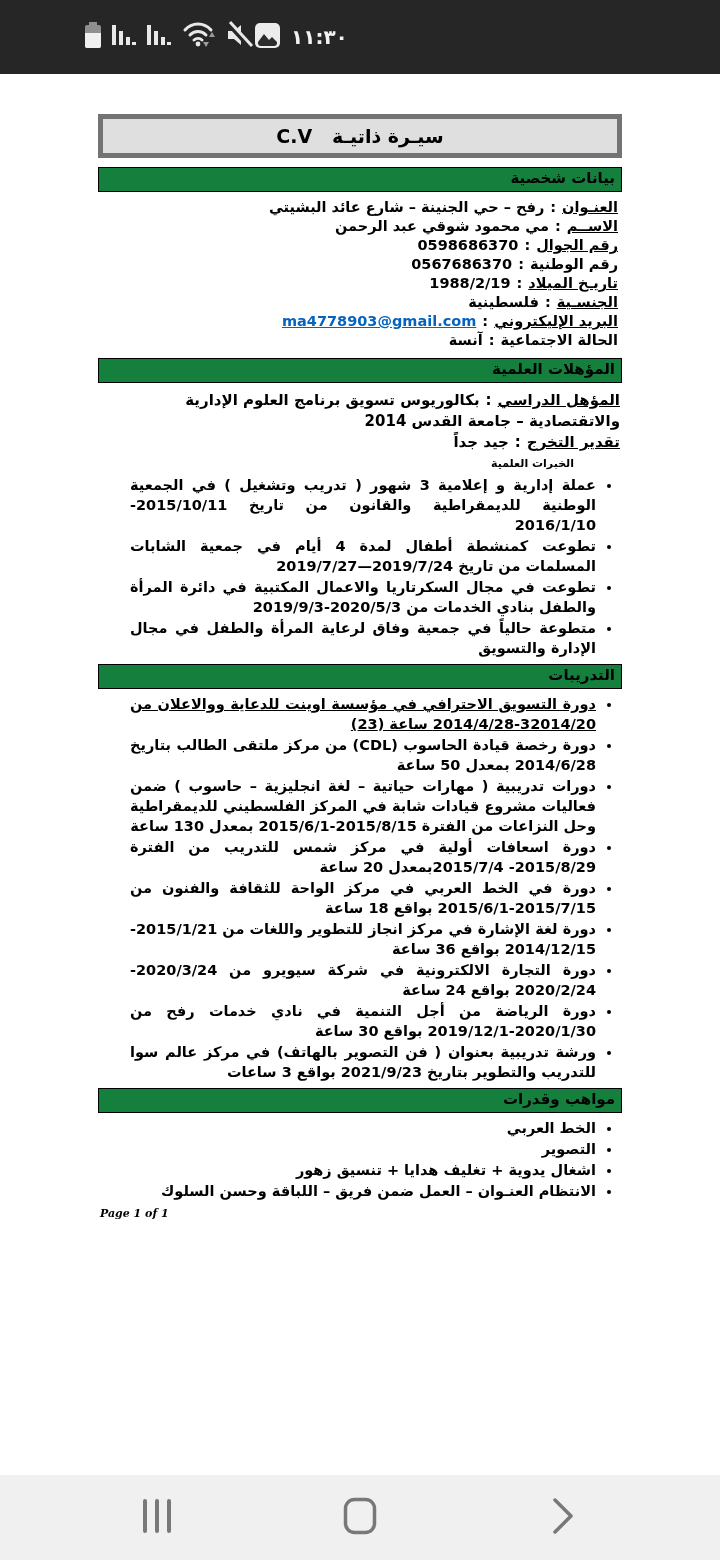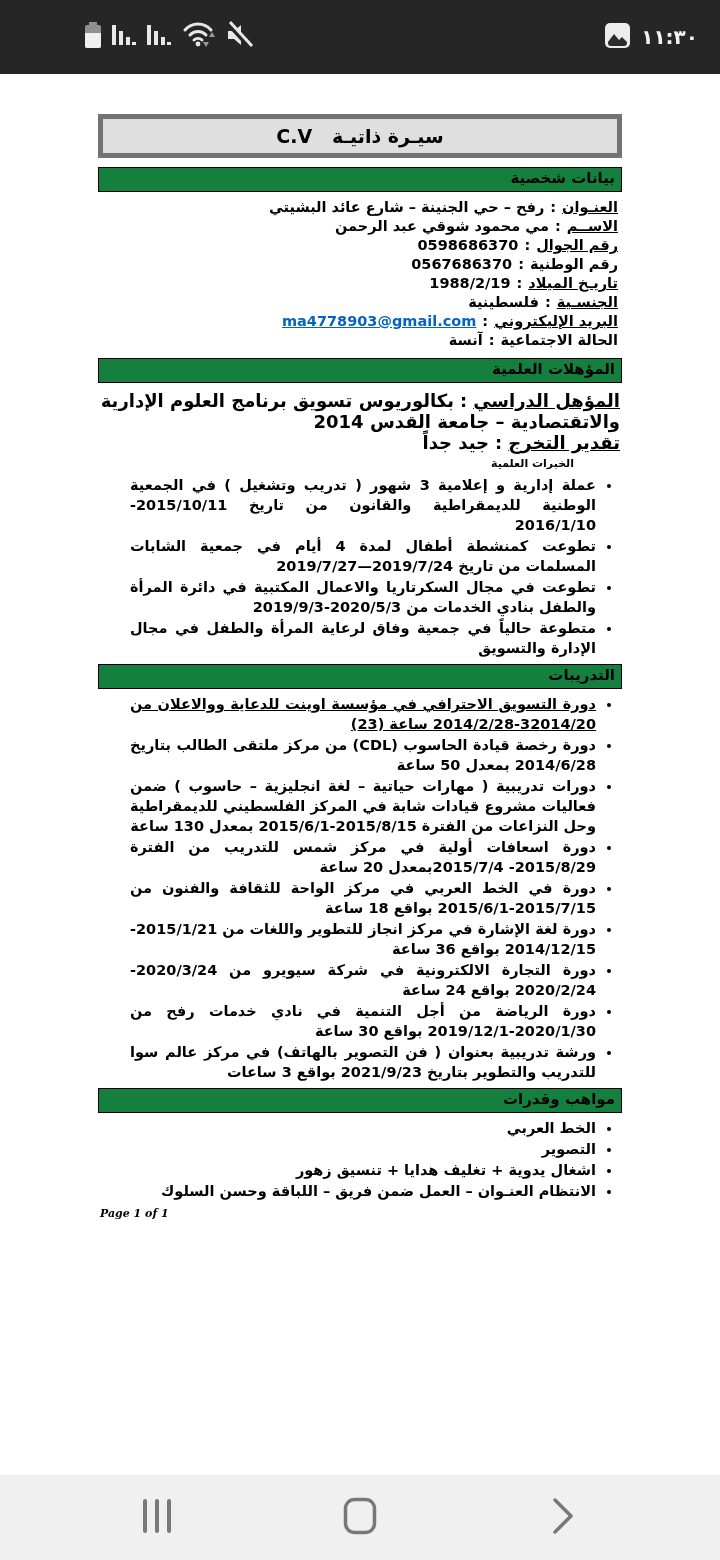--- a/index.html
+++ b/index.html
@@ -3,21 +3,21 @@
 <meta charset="utf-8">
 <style>
   html,body{margin:0;padding:0;}
   body{
     width:720px;height:1560px;overflow:hidden;background:#ffffff;
     font-family:"DejaVu Sans",sans-serif;position:relative;
   }
   
   .status-bar{
     position:absolute;top:0;left:0;width:720px;height:74px;
-    background:#262626;display:flex;align-items:center;justify-content:space-between;
+    background:#262626;display:flex;align-items:center;justify-content:flex-start;
     padding:0 22px 0 84px;box-sizing:border-box;
   }
   .sb-left{display:flex;align-items:center;gap:9px;}
   .sb-right{display:flex;align-items:center;gap:10px;}
   .sb-time{color:#f2f2f2;font-size:20px;font-weight:bold;letter-spacing:1px;}
   
   .doc{
     direction:rtl;position:absolute;top:114px;right:98px;width:524px;color:#000;
   }
   .title-box{
@@ -26,21 +26,21 @@
   }
   .bar{
     border:1px solid #000;background:#15803d;font-size:15px;font-weight:bold;
     padding:1px 6px 4px;margin:6px 0 5px;
   }
   .rows{font-size:14.5px;font-weight:bold;line-height:19px;padding:1px 4px 2px 0;}
   .row{white-space:normal;}
   .u{text-decoration:underline;}
   .sep{margin:0 6px;}
   .link{color:#0563c1;text-decoration:underline;}
-  .qrows{font-size:18px;font-weight:bold;line-height:21px;padding:2px 2px 0 0;}
+  .qrows{font-size:15px;font-weight:bold;line-height:21px;padding:2px 2px 0 0;}
   .subheader{font-size:11px;font-weight:bold;line-height:21px;padding-left:4px;padding-right:48px;}
   ul.blist{
     margin:1px 0 2px;padding:0 26px 0 0;list-style:disc;
     font-size:14.5px;font-weight:bold;line-height:20px;
   }
   ul.blist li{padding-left:32px;text-align:justify;margin:0 0 1px;}
   .footer{
     font-family:"DejaVu Serif",serif;font-style:italic;font-weight:bold;
     font-size:11px;line-height:22px;padding-left:2px;text-align:left;direction:ltr;
     margin-top:2px;
@@ -134,21 +134,21 @@
   <div class="subheader">الخبرات العلمية</div>
   <ul class="blist">
     <li>عملة إدارية و إعلامية 3 شهور ( تدريب وتشغيل ) في الجمعية الوطنية للديمقراطية والقانون من تاريخ 2015/10/11- 2016/1/10</li>
     <li>تطوعت كمنشطة أطفال لمدة 4 أيام في جمعية الشابات المسلمات من تاريخ 2019/7/24—2019/7/27</li>
     <li>تطوعت في مجال السكرتاريا والاعمال المكتبية في دائرة المرأة والطفل بنادي الخدمات من 2020/5/3-2019/9/3</li>
     <li>متطوعة حالياً في جمعية وفاق لرعاية المرأة والطفل في مجال الإدارة والتسويق</li>
   </ul>
 
   <div class="bar">التدريبات</div>
   <ul class="blist">
-    <li class="u">دورة التسويق الاحترافي في مؤسسة اوينت للدعاية ووالاعلان من 32014/20-2014/2/28 ساعة (23)</li>
+    <li class="u">دورة التسويق الاحترافي في مؤسسة اوينت للدعاية ووالاعلان من 32014/20-2014/4/28 ساعة (23)</li>
     <li>دورة رخصة قيادة الحاسوب  (CDL) من مركز ملتقى الطالب بتاريخ 2014/6/28 بمعدل 50 ساعة</li>
     <li>دورات تدريبية ( مهارات حياتية – لغة انجليزية – حاسوب ) ضمن فعاليات مشروع قيادات شابة في المركز الفلسطيني للديمقراطية وحل النزاعات من الفترة 2015/8/15-2015/6/1 بمعدل 130 ساعة</li>
     <li>دورة اسعافات أولية في مركز شمس للتدريب من الفترة 2015/8/29- 2015/7/4بمعدل 20 ساعة</li>
     <li>دورة في الخط العربي في مركز الواحة للثقافة والفنون من 2015/7/15-2015/6/1 بواقع 18 ساعة</li>
     <li>دورة لغة الإشارة في مركز انجاز للتطوير واللغات من 2015/1/21-2014/12/15 بواقع 36 ساعة</li>
     <li>دورة التجارة الالكترونية في شركة سيويرو من 2020/3/24-2020/2/24 بواقع 24 ساعة</li>
     <li>دورة الرياضة من أجل التنمية في نادي خدمات رفح من 2020/1/30-2019/12/1 بواقع 30 ساعة</li>
     <li>ورشة تدريبية بعنوان ( فن التصوير بالهاتف) في مركز عالم سوا للتدريب والتطوير بتاريخ 2021/9/23 بواقع 3 ساعات</li>
   </ul>
 

